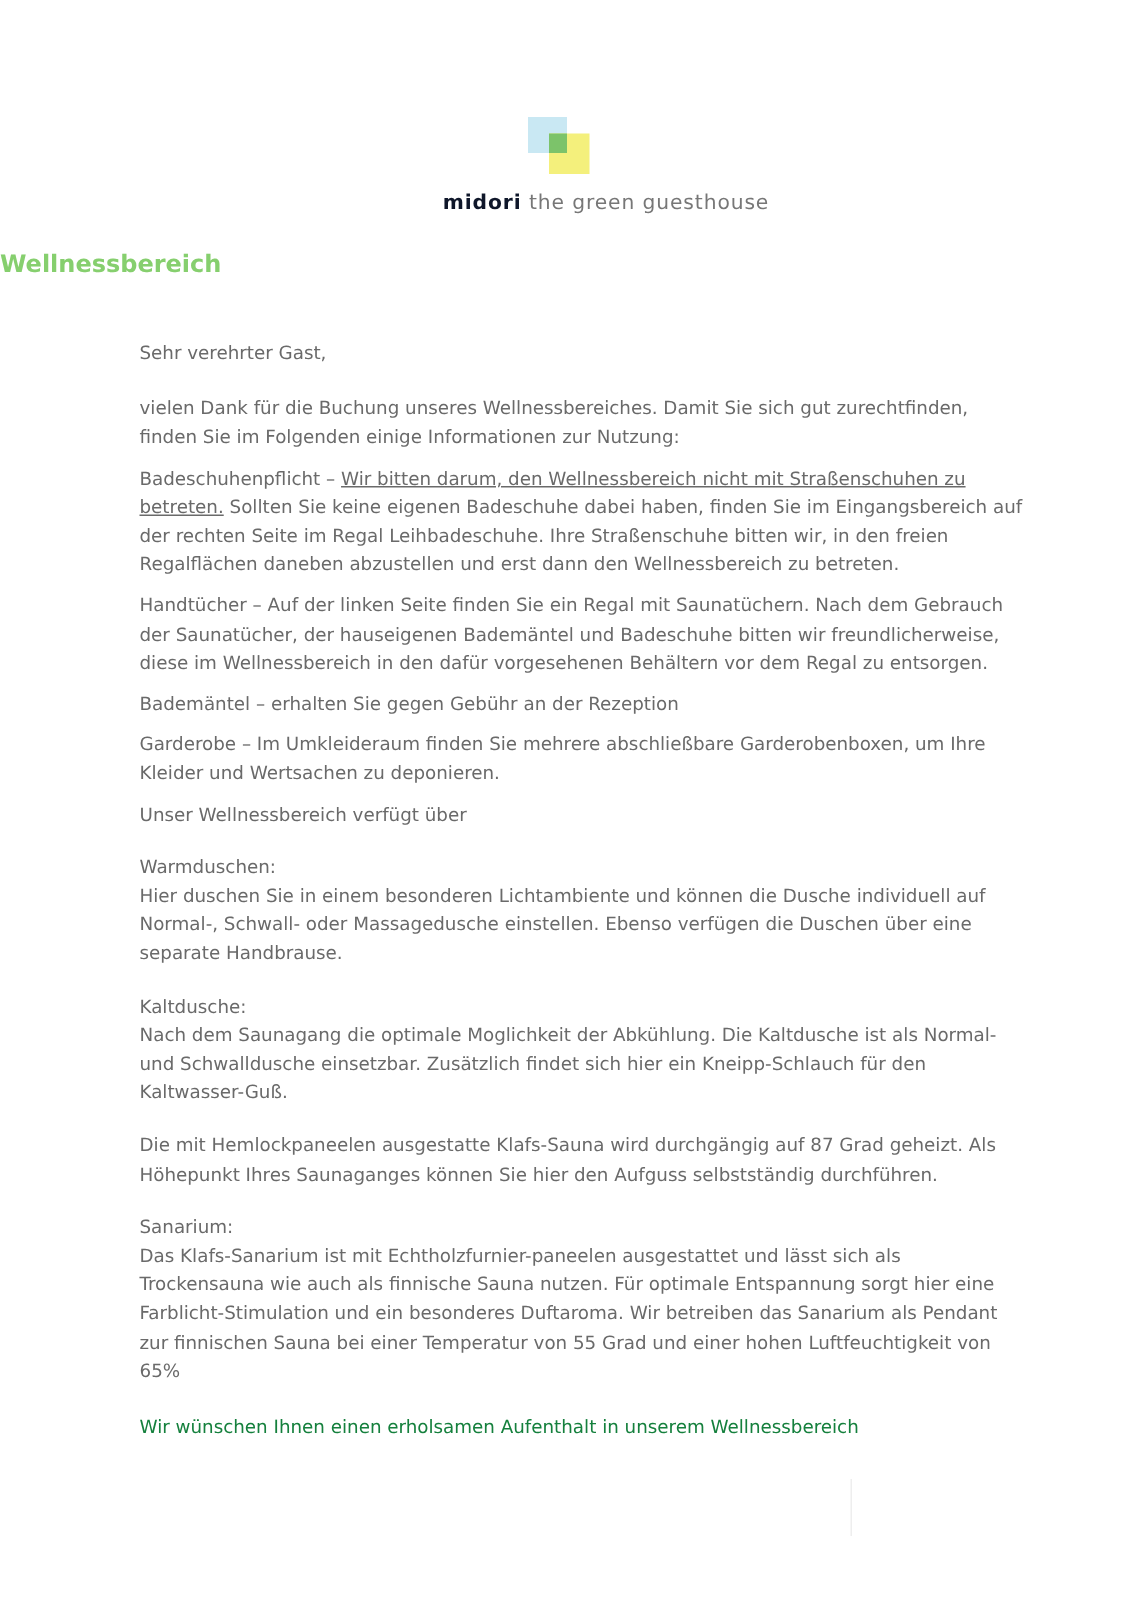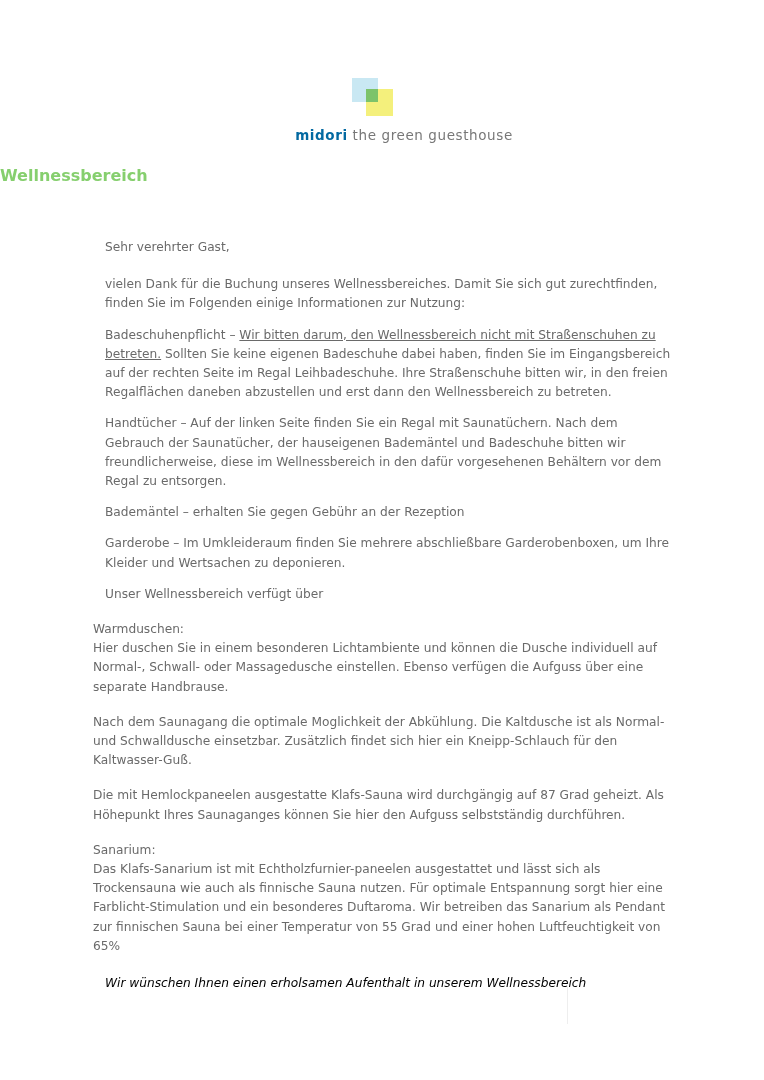--- a/index.html
+++ b/index.html
@@ -5,33 +5,33 @@
   html, body { margin: 0; padding: 0; }
   body {
     width: 764px; height: 1080px; background: #ffffff; position: relative; overflow: hidden;
     font-family: "DejaVu Sans", sans-serif; color: #6a6a6a;
   }
   .logo { position: absolute; left: 352px; top: 78px; width: 42px; height: 38px; }
   .sq-blue { position: absolute; left: 0; top: 0; width: 26px; height: 24px; background: #c9e8f3; }
   .sq-yellow { position: absolute; left: 14px; top: 11px; width: 27px; height: 27px; background: #f4f07c; }
   .sq-green { position: absolute; left: 14px; top: 11px; width: 12px; height: 13px; background: #7cc36a; }
   .brand { position: absolute; left: 0; width: 764px; top: 127px; text-align: center; font-size: 13.5px; letter-spacing: 0.6px; color: #777; }
-  .brand b { color: #0369a1; font-weight: bold; margin-left: 44px; }
+  .brand b { color: #0f172a; font-weight: bold; margin-left: 44px; }
   .title { position: absolute; left: 0; width: 686px; top: 166px; text-align: left; font-size: 16px; font-weight: bold; color: #86cf6e; }
   .content { position: absolute; left: 93px; top: 226px; width: 590px; font-size: 12.2px; line-height: 19.2px; }
-  .content p { margin: 12px; }
+  .content p { margin: 0; }
   .greet { margin-bottom: 18px !important; }
   .para { margin-bottom: 8px !important; }
   .u { text-decoration: underline; }
   .deftable { margin-top: 16px; }
   .defrow { display: flex; margin-bottom: 16px; flex-direction: column; }
   .defterm { width: 137px; flex: none; }
   .defdesc { flex: 1; }
   .emergency { margin-top: 2px; }
-  .closing { color: #000000; margin-top: 18px !important; font-style: italic; }
+  .closing { color: #15803d; margin-top: 18px !important; }
   .vline { position: absolute; left: 567px; top: 986px; width: 1px; height: 38px; background: #eeeeee; }
 </style>
 </head>
 <body>
 
 <div class="logo">
   <div class="sq-blue"></div>
   <div class="sq-yellow"></div>
   <div class="sq-green"></div>
 </div>
@@ -45,23 +45,24 @@
   <p class="para">vielen Dank für die Buchung unseres Wellnessbereiches. Damit Sie sich gut zurechtfinden, finden Sie im Folgenden einige Informationen zur Nutzung:</p>
   <p class="para"><span>Badeschuhenpflicht – </span><span class="u">Wir bitten darum, den Wellnessbereich nicht mit Straßenschuhen zu betreten.</span><span> Sollten Sie keine eigenen Badeschuhe dabei haben, finden Sie im Eingangsbereich auf der rechten Seite im Regal Leihbadeschuhe. Ihre Straßenschuhe bitten wir, in den freien Regalflächen daneben abzustellen und erst dann den Wellnessbereich zu betreten.</span></p>
   <p class="para">Handtücher – Auf der linken Seite finden Sie ein Regal mit Saunatüchern. Nach dem Gebrauch der Saunatücher, der hauseigenen Bademäntel und Badeschuhe bitten wir freundlicherweise, diese im Wellnessbereich  in den dafür vorgesehenen Behältern vor dem Regal zu entsorgen.</p>
   <p class="para">Bademäntel – erhalten Sie gegen Gebühr an der Rezeption</p>
   <p class="para">Garderobe – Im Umkleideraum finden Sie mehrere abschließbare Garderobenboxen, um Ihre Kleider und Wertsachen zu deponieren.</p>
   <p>Unser Wellnessbereich verfügt über</p>
 
   <div class="deftable">
     <div class="defrow">
       <div class="defterm">Warmduschen:</div>
-      <div class="defdesc">Hier duschen Sie in einem besonderen Lichtambiente und können die Dusche individuell auf Normal-, Schwall- oder Massagedusche einstellen. Ebenso verfügen die Aufguss über eine separate Handbrause.</div>
+      <div class="defdesc">Hier duschen Sie in einem besonderen Lichtambiente und können die Dusche individuell auf Normal-, Schwall- oder Massagedusche einstellen. Ebenso verfügen die Duschen über eine separate Handbrause.</div>
     </div>
     <div class="defrow">
+      <div class="defterm">Kaltdusche:</div>
       <div class="defdesc">Nach dem Saunagang die optimale Moglichkeit der Abkühlung. Die Kaltdusche ist als Normal- und Schwalldusche einsetzbar. Zusätzlich findet sich hier ein Kneipp-Schlauch für den Kaltwasser-Guß.</div>
     </div>
     <div class="defrow">
       <div class="defdesc">Die mit Hemlockpaneelen ausgestatte Klafs-Sauna wird durchgängig auf 87 Grad geheizt. Als Höhepunkt Ihres Saunaganges können Sie hier den Aufguss selbstständig durchführen.</div>
     </div>
     <div class="defrow">
       <div class="defterm">Sanarium:</div>
       <div class="defdesc">Das Klafs-Sanarium ist mit Echtholzfurnier-paneelen ausgestattet und lässt sich als Trockensauna wie auch als finnische Sauna nutzen. Für optimale Entspannung sorgt hier eine Farblicht-Stimulation und ein besonderes Duftaroma. Wir betreiben das Sanarium als Pendant zur finnischen Sauna bei einer Temperatur von 55 Grad und einer hohen Luftfeuchtigkeit von 65%</div>
     </div>
   </div>

